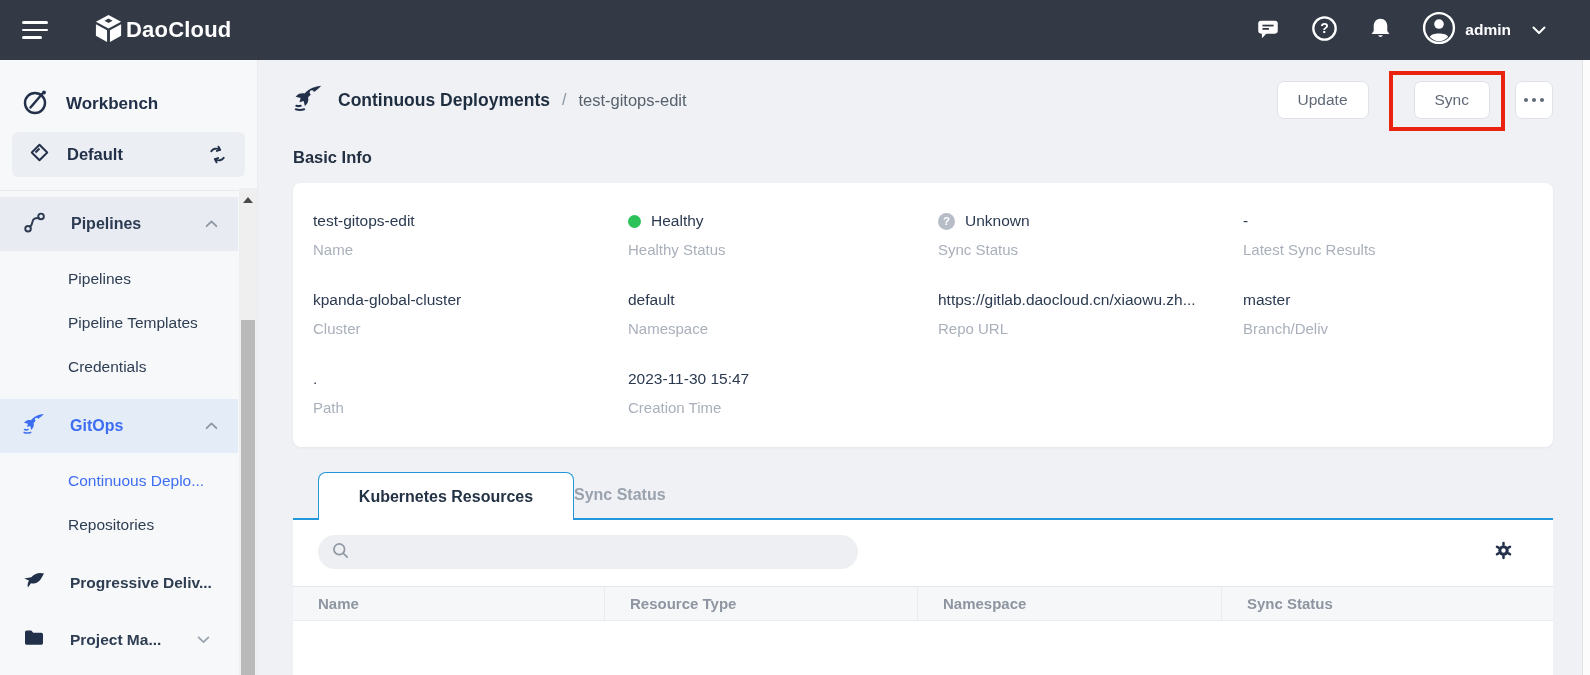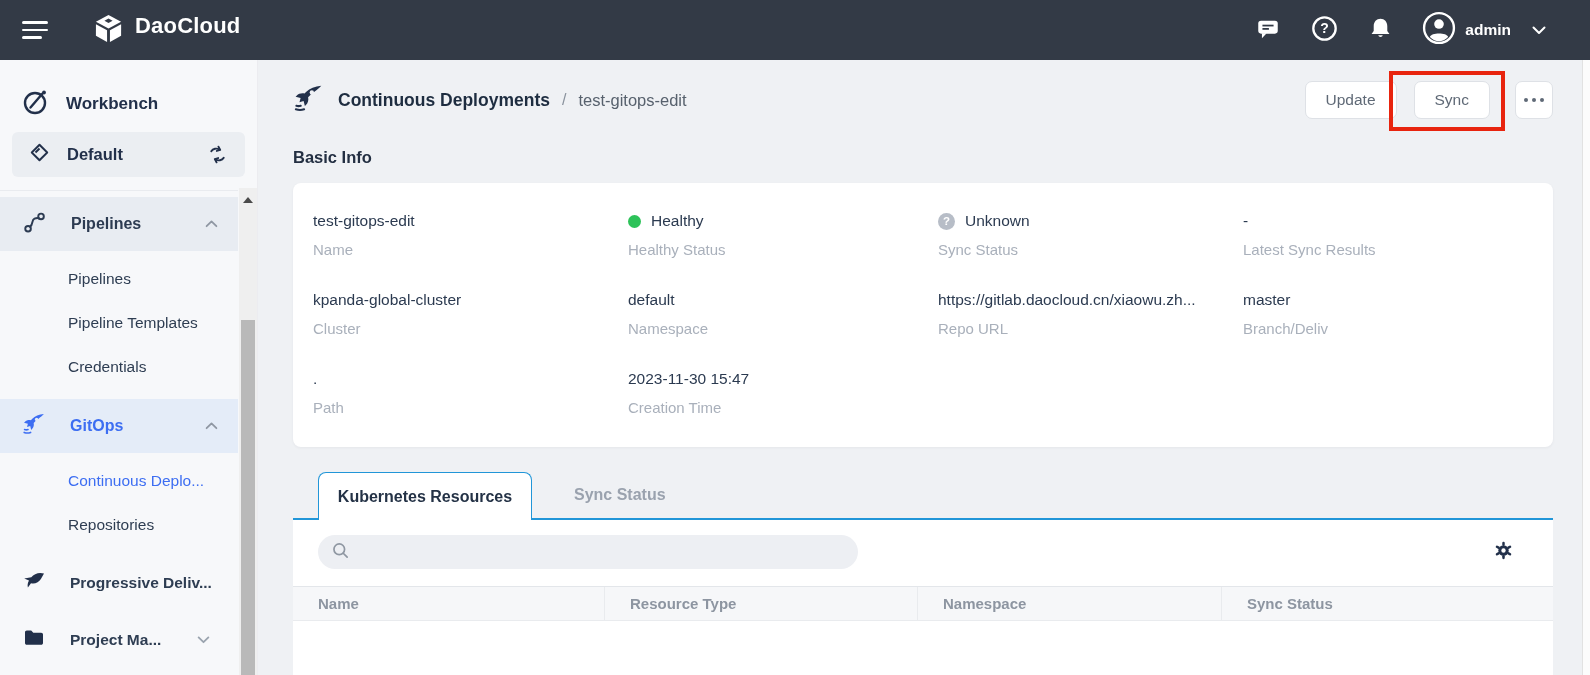--- a/index.html
+++ b/index.html
@@ -6,21 +6,21 @@
   html, body { width: 1590px; height: 675px; overflow: hidden;
     font-family: "Liberation Sans", sans-serif; background: #eff1f4; }
   .page { position: relative; width: 1590px; height: 675px; }
 
   
   .topbar { position: absolute; top: 0; left: 0; width: 1590px; height: 60px;
     background: #333a46; display: flex; align-items: center; padding: 0 44px 0 22px; z-index: 20; }
   .hamburger { width: 26px; height: 18px; display: flex; flex-direction: column; justify-content: space-between; cursor: pointer; }
   .hamburger span { display: block; height: 2.6px; background: #fff; border-radius: 2px; }
   .hamburger span:nth-child(3) { width: 78%; }
-  .brand { display: flex; align-items: flex-start; gap: 11px; margin-left: 45px; cursor: pointer; }
+  .brand { display: flex; align-items: center; gap: 2px; margin-left: 45px; cursor: pointer; }
   .brand-name { color: #fff; font-size: 22px; font-weight: 800; letter-spacing: .2px; }
   .topbar-right { margin-left: auto; display: flex; align-items: center; gap: 28px; }
   .tb-icon-btn { width: 28px; height: 28px; display: flex; align-items: center; justify-content: center; cursor: pointer; background: none; border: none; }
   .user-block { display: flex; align-items: center; gap: 9px; margin-left: 0; cursor: pointer; }
   .user-name { color: #fff; font-size: 15.5px; font-weight: 600; }
   .user-caret { margin-left: 12px; display: flex; align-items: center; }
 
   
   .sidebar { position: absolute; top: 60px; left: 0; width: 258px; bottom: 0;
     background: #f7f8fa; border-right: 1px solid #ececf0; z-index: 10; }
@@ -56,41 +56,41 @@
   
   .main { position: absolute; top: 60px; left: 258px; right: 8px; bottom: 0; background: #eff1f4; }
   .page-header { position: absolute; top: 18px; left: 35px; width: 1260px; height: 44px;
     display: flex; align-items: center; }
   .crumb-root { margin-left: 14px; font-size: 17.5px; font-weight: 700; color: #1e2d40; cursor: pointer; }
   .crumb-sep { margin: 0 12px; font-size: 16px; color: #8b939e; }
   .crumb-cur { font-size: 16.5px; color: #57616d; }
   .actions { margin-left: auto; display: flex; }
   .btn { height: 38px; padding: 0 20px; background: #fff; border: 1px solid #dee1e6; border-radius: 7px;
     font-family: "Liberation Sans", sans-serif; font-size: 15.5px; color: #5f6976; cursor: pointer; }
-  .sync-wrap { position: relative; margin-left: 1px; padding-left: 16px; }
+  .sync-wrap { position: relative; margin-left: 29px; padding-left: 16px; }
   .red-box { position: absolute; left: -9px; top: -10px; right: -15px; bottom: -12px;
     border: 4px solid #e8240e; z-index: 5; pointer-events: none; }
   .btn-more { margin-left: 25px; width: 38px; height: 38px; padding: 0; display: flex;
     align-items: center; justify-content: center; gap: 4px; }
   .btn-more i { width: 4px; height: 4px; border-radius: 50%; background: #5f6976; }
 
   .basic-title { position: absolute; top: 88px; left: 35px; font-size: 16.5px; font-weight: 700; color: #232f42; }
 
   .card { position: absolute; top: 123px; left: 35px; width: 1260px; height: 264px;
     background: #fff; border-radius: 8px; box-shadow: 0 1px 3px rgba(30,40,60,.05); }
   .card-grid { display: grid; grid-template-columns: 315px 310px 305px 330px; padding-top: 27px; }
   .cell { height: 79px; padding-left: 20px; overflow: hidden; }
   .cell .value { display: flex; align-items: center; gap: 10px; height: 22px;
     font-size: 15.5px; font-weight: 500; color: #2b3a50; white-space: nowrap; }
   .cell .label { margin-top: 9px; font-size: 15px; color: #a9b0bb; }
   .dot-green { width: 13px; height: 13px; border-radius: 50%; background: #2dc259; flex: none; }
   .q-circle { width: 17px; height: 17px; border-radius: 50%; background: #b7bdc7; color: #fff;
     font-size: 11.5px; font-weight: 700; text-align: center; line-height: 17px; flex: none; }
 
-  .tab-active { position: absolute; top: 412px; left: 60px; width: 214px; height: 48px;
+  .tab-active { position: absolute; top: 412px; left: 60px; width: 256px; height: 48px;
     background: #fff; border: 1.5px solid #2196d8; border-bottom: none; border-radius: 8px 8px 0 0;
     display: flex; align-items: center; justify-content: center; z-index: 2;
     font-size: 16px; font-weight: 700; color: #243246; cursor: pointer; }
   .tab-inactive { position: absolute; top: 412px; left: 274px; height: 46px; padding: 0 42px;
     display: flex; align-items: center; font-size: 16px; font-weight: 600; color: #9aa2ae; cursor: pointer; }
   .tab-line { position: absolute; top: 458px; left: 35px; width: 1260px; height: 2px; background: #2196d8; z-index: 1; }
 
   .panel { position: absolute; top: 460px; left: 35px; width: 1260px; bottom: 0; background: #fff; }
   .searchbar { position: absolute; top: 15px; left: 25px; width: 540px; height: 34px;
     background: #edeff3; border-radius: 17px; display: flex; align-items: center; padding: 0 13px; gap: 8px; }

